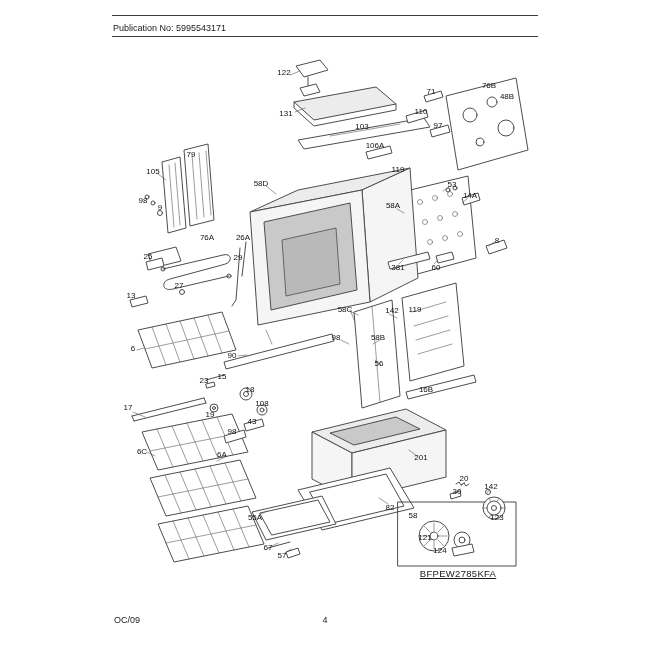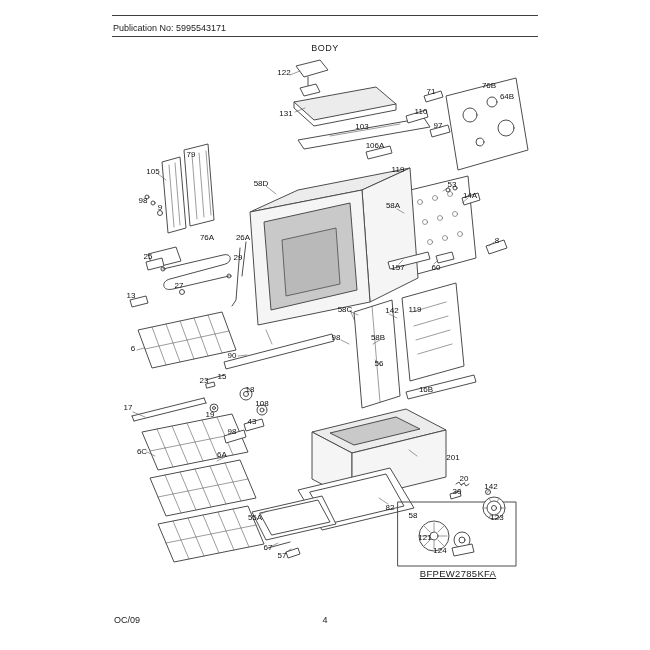--- a/index.html
+++ b/index.html
@@ -36,21 +36,20 @@
   .thin { fill:none; stroke:#5a5a5a; stroke-width:.6; stroke-linecap:round; }
 </style>
 </head>
 <body>
 
 <div class="page">
 
   <div class="rule top"></div>
   <span class="hdr-pub">Publication No: 5995543171</span>
   <div class="rule under-header"></div>
-  <div class="hdr-section">BODY</div>
 
   <svg class="diagram" width="650" height="650" viewBox="0 0 650 650">
 
     <g>
       <polygon class="fw" points="296,66 320,60 328,70 304,77"></polygon>
       <path class="ln" d="M308,77 L308,88"></path>
       <polygon class="fw" points="300,88 316,84 320,92 304,96"></polygon>
       <polygon class="fl" points="294,102 376,87 396,104 314,120"></polygon>
       <path class="ln" d="M294,102 L294,108 L314,126 L396,110 L396,104"></path>
       <polygon class="fw" points="298,140 424,118 430,127 304,149"></polygon>
@@ -192,61 +191,61 @@
     </g>
   </svg>
 
   <div class="callout-layer" id="callout-layer">
       <span class="callout" style="left: 284px; top: 73px;">122</span>
       <span class="callout" style="left: 286px; top: 114px;">131</span>
       <span class="callout" style="left: 362px; top: 127px;">103</span>
       <span class="callout" style="left: 421px; top: 112px;">110</span>
       <span class="callout" style="left: 431px; top: 92px;">71</span>
       <span class="callout" style="left: 489px; top: 86px;">76B</span>
-      <span class="callout" style="left: 507px; top: 97px;">64B</span>
+      <span class="callout" style="left: 507px; top: 97px;">48B</span>
       <span class="callout" style="left: 438px; top: 126px;">97</span>
       <span class="callout" style="left: 375px; top: 146px;">106A</span>
       <span class="callout" style="left: 398px; top: 170px;">119</span>
       <span class="callout" style="left: 191px; top: 155px;">79</span>
       <span class="callout" style="left: 153px; top: 172px;">105</span>
       <span class="callout" style="left: 143px; top: 201px;">98</span>
       <span class="callout" style="left: 160px; top: 208px;">9</span>
       <span class="callout" style="left: 261px; top: 184px;">58D</span>
       <span class="callout" style="left: 452px; top: 185px;">53</span>
       <span class="callout" style="left: 470px; top: 196px;">14A</span>
       <span class="callout" style="left: 393px; top: 206px;">58A</span>
       <span class="callout" style="left: 497px; top: 241px;">8</span>
       <span class="callout" style="left: 207px; top: 238px;">76A</span>
       <span class="callout" style="left: 243px; top: 238px;">26A</span>
       <span class="callout" style="left: 148px; top: 257px;">25</span>
       <span class="callout" style="left: 238px; top: 258px;">29</span>
       <span class="callout" style="left: 131px; top: 296px;">13</span>
       <span class="callout" style="left: 179px; top: 286px;">27</span>
       <span class="callout" style="left: 133px; top: 349px;">6</span>
-      <span class="callout" style="left: 398px; top: 268px;">157</span>
+      <span class="callout" style="left: 398px; top: 268px;">381</span>
       <span class="callout" style="left: 436px; top: 268px;">60</span>
       <span class="callout" style="left: 345px; top: 310px;">58C</span>
       <span class="callout" style="left: 392px; top: 311px;">142</span>
       <span class="callout" style="left: 415px; top: 310px;">119</span>
       <span class="callout" style="left: 336px; top: 338px;">98</span>
       <span class="callout" style="left: 378px; top: 338px;">58B</span>
       <span class="callout" style="left: 232px; top: 356px;">90</span>
       <span class="callout" style="left: 379px; top: 364px;">56</span>
       <span class="callout" style="left: 204px; top: 381px;">23</span>
       <span class="callout" style="left: 222px; top: 377px;">15</span>
       <span class="callout" style="left: 250px; top: 390px;">18</span>
       <span class="callout" style="left: 128px; top: 408px;">17</span>
       <span class="callout" style="left: 210px; top: 415px;">19</span>
       <span class="callout" style="left: 262px; top: 404px;">108</span>
       <span class="callout" style="left: 252px; top: 422px;">43</span>
       <span class="callout" style="left: 232px; top: 432px;">98</span>
       <span class="callout" style="left: 426px; top: 390px;">16B</span>
       <span class="callout" style="left: 142px; top: 452px;">6C</span>
       <span class="callout" style="left: 222px; top: 455px;">6A</span>
-      <span class="callout" style="left: 421px; top: 458px; margin-left: 32px;">201</span>
+      <span class="callout" style="left: 421px; top: 458px;">201</span>
       <span class="callout" style="left: 390px; top: 508px;">82</span>
       <span class="callout" style="left: 464px; top: 479px;">20</span>
       <span class="callout" style="left: 457px; top: 492px;">30</span>
       <span class="callout" style="left: 491px; top: 487px;">142</span>
       <span class="callout" style="left: 497px; top: 518px;">123</span>
       <span class="callout" style="left: 413px; top: 516px;">58</span>
       <span class="callout" style="left: 425px; top: 538px;">121</span>
       <span class="callout" style="left: 440px; top: 551px;">124</span>
       <span class="callout" style="left: 255px; top: 518px;">55A</span>
       <span class="callout" style="left: 268px; top: 548px;">67</span>

